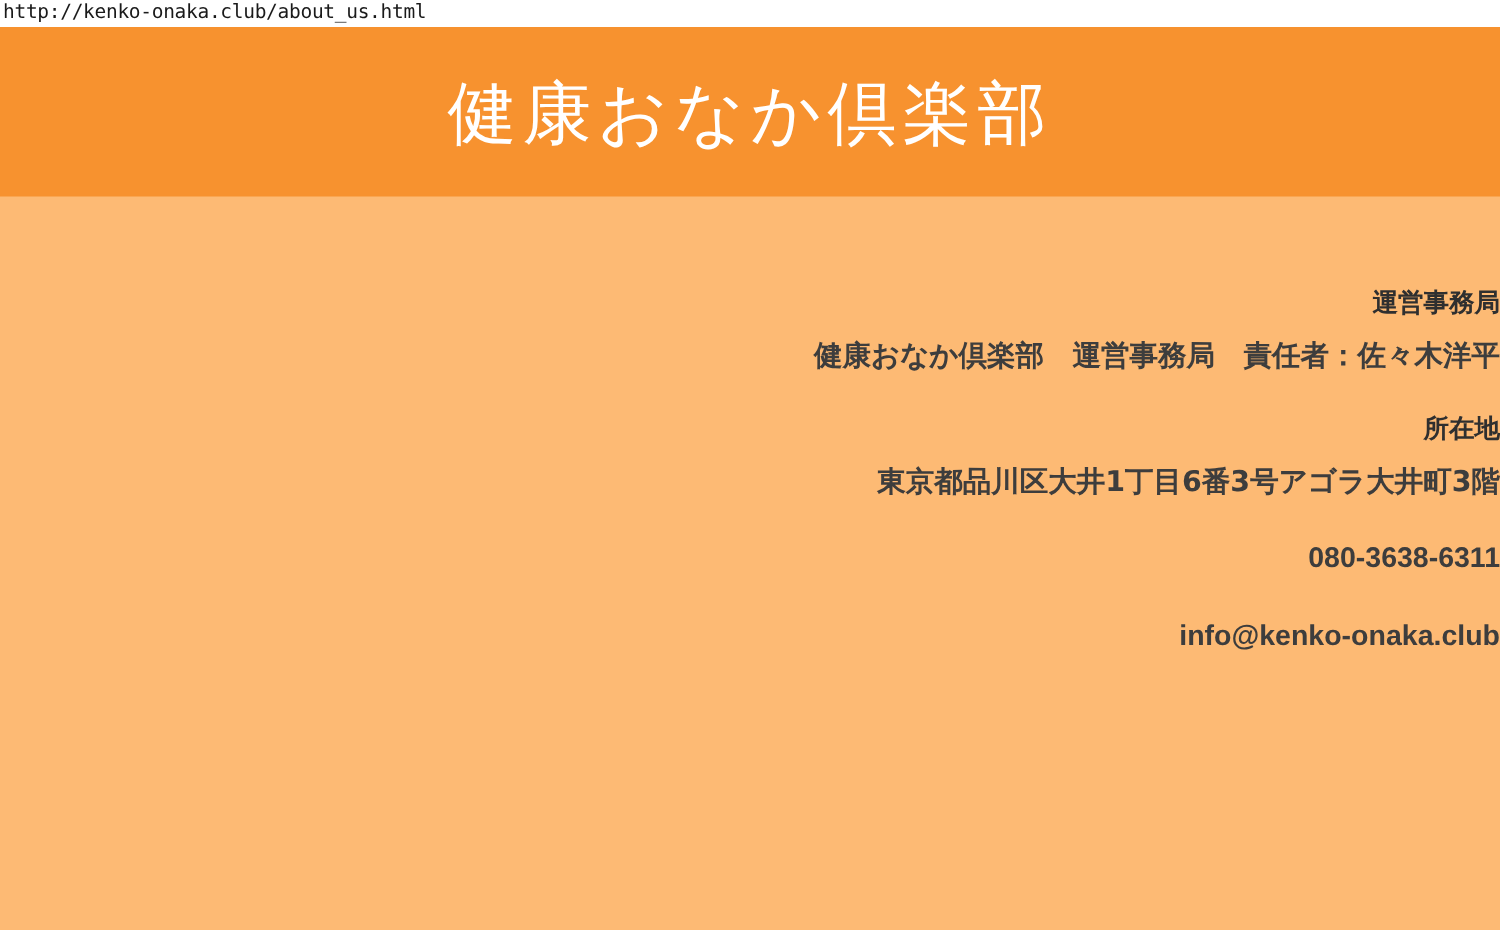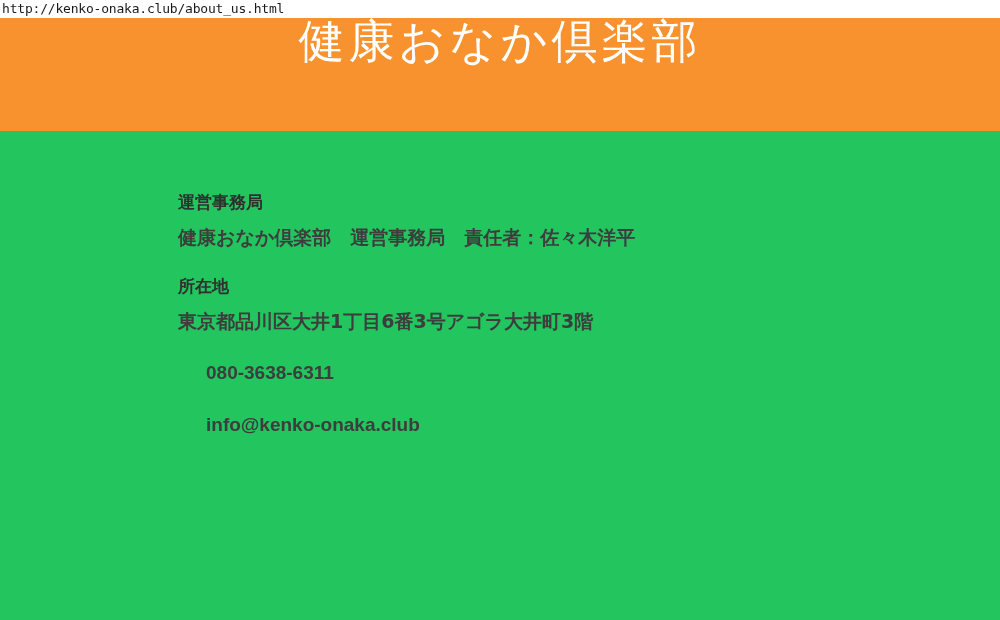--- a/index.html
+++ b/index.html
@@ -11,53 +11,55 @@
     width: 1000px;
     height: 620px;
     overflow: hidden;
     font-family: "Liberation Sans", sans-serif;
     color: #3a3a3a;
   }
   .page {
     position: relative;
     width: 1000px;
     height: 620px;
-    background: #22c55e;
+    background: #fdba74;
   }
   .url-bar {
     height: 18px;
     line-height: 18px;
     padding: 0 2px;
     font-family: "DejaVu Sans Mono", monospace;
     font-size: 13px;
     color: #1a1a1a;
     background: #ffffff;
     letter-spacing: -0.2px;
     white-space: nowrap;
     overflow: hidden;
   }
   .banner {
     background: #f7922f;
     height: 113px;
     display: flex;
+    align-items: center;
     justify-content: center;
   }
   .banner-title {
     color: #ffffff;
     font-size: 46px;
     font-weight: 400;
     letter-spacing: 4px;
     font-family: "DejaVu Sans", sans-serif;
     line-height: 1;
   }
   .content {
     padding: 60px 0 0 178px;
   }
   .block {
     margin-bottom: 22px;
+    text-align: right;
   }
   .block:last-child {
     margin-bottom: 0;
   }
   .block-heading {
     font-size: 17px;
     font-weight: bold;
     color: #2f2f2f;
     margin: 0 0 10px 0;
     font-family: "DejaVu Sans", sans-serif;

